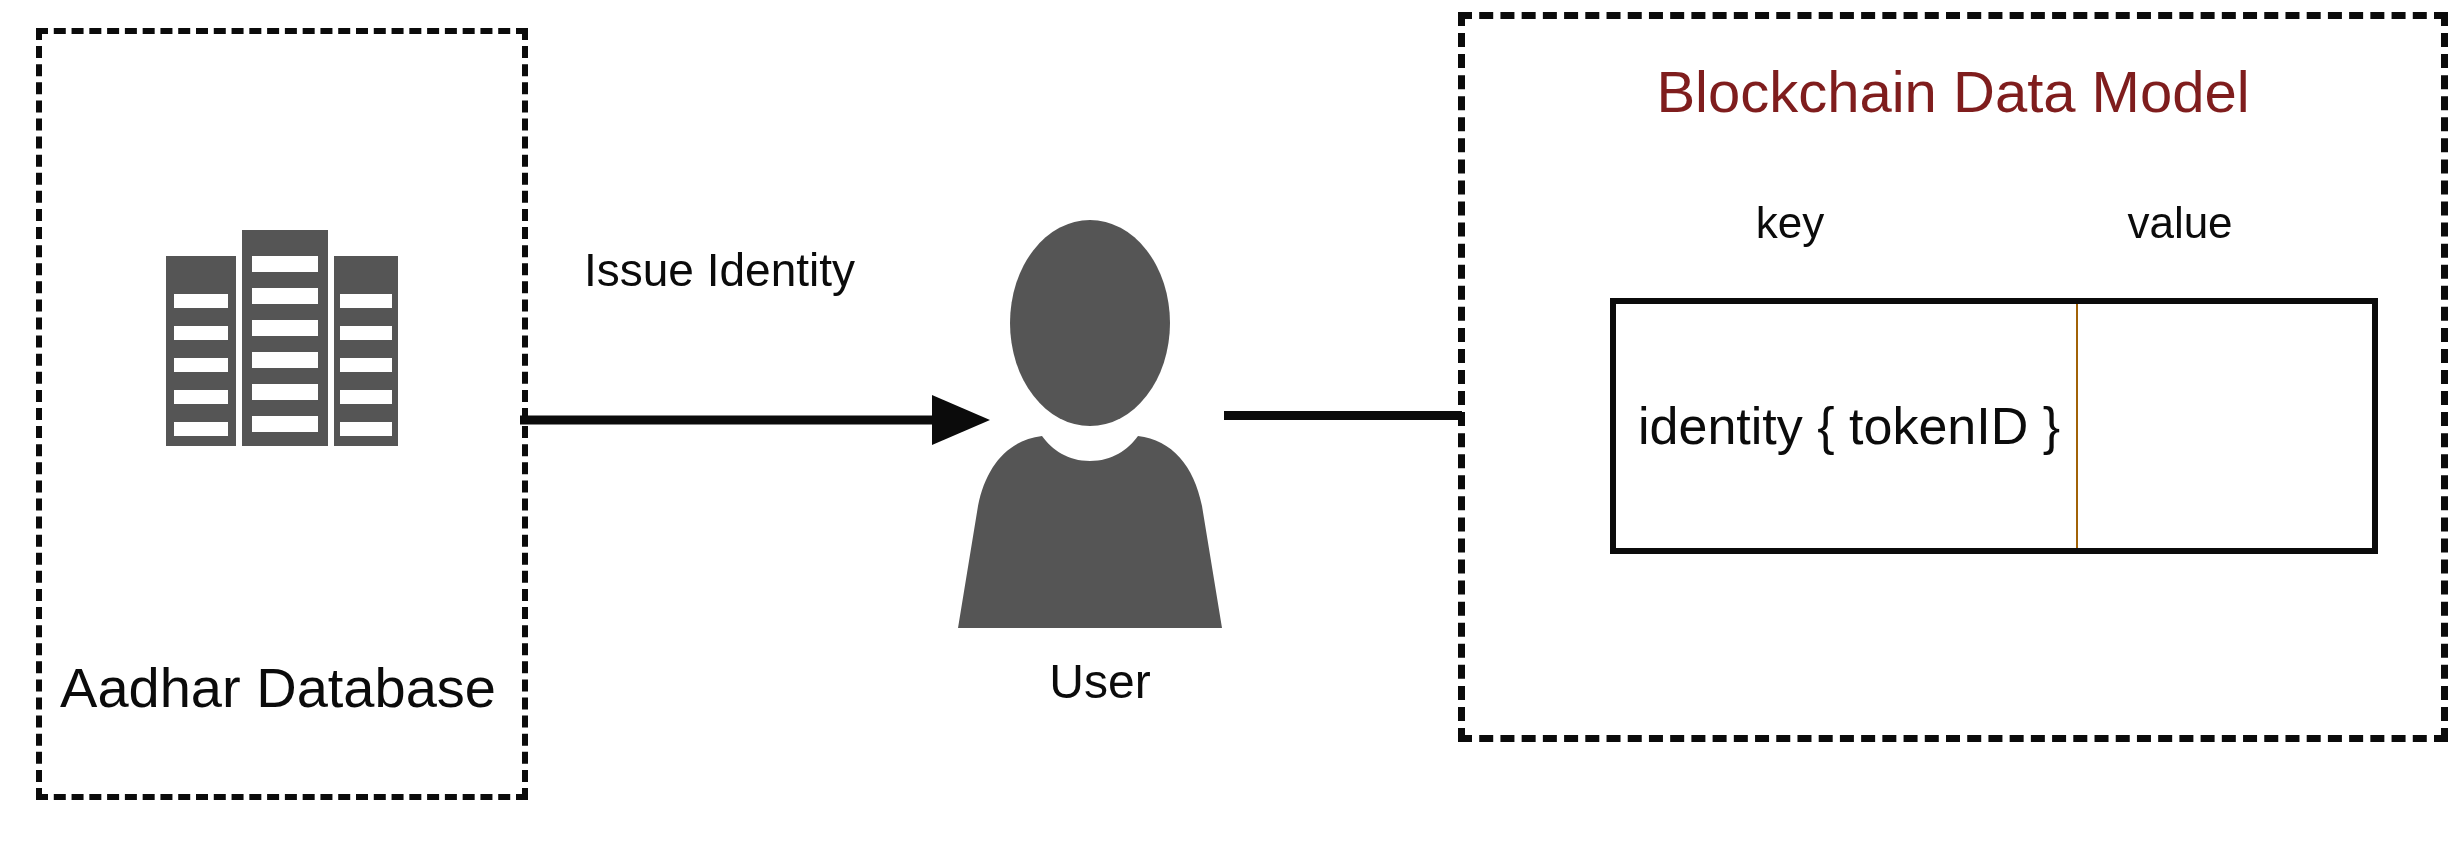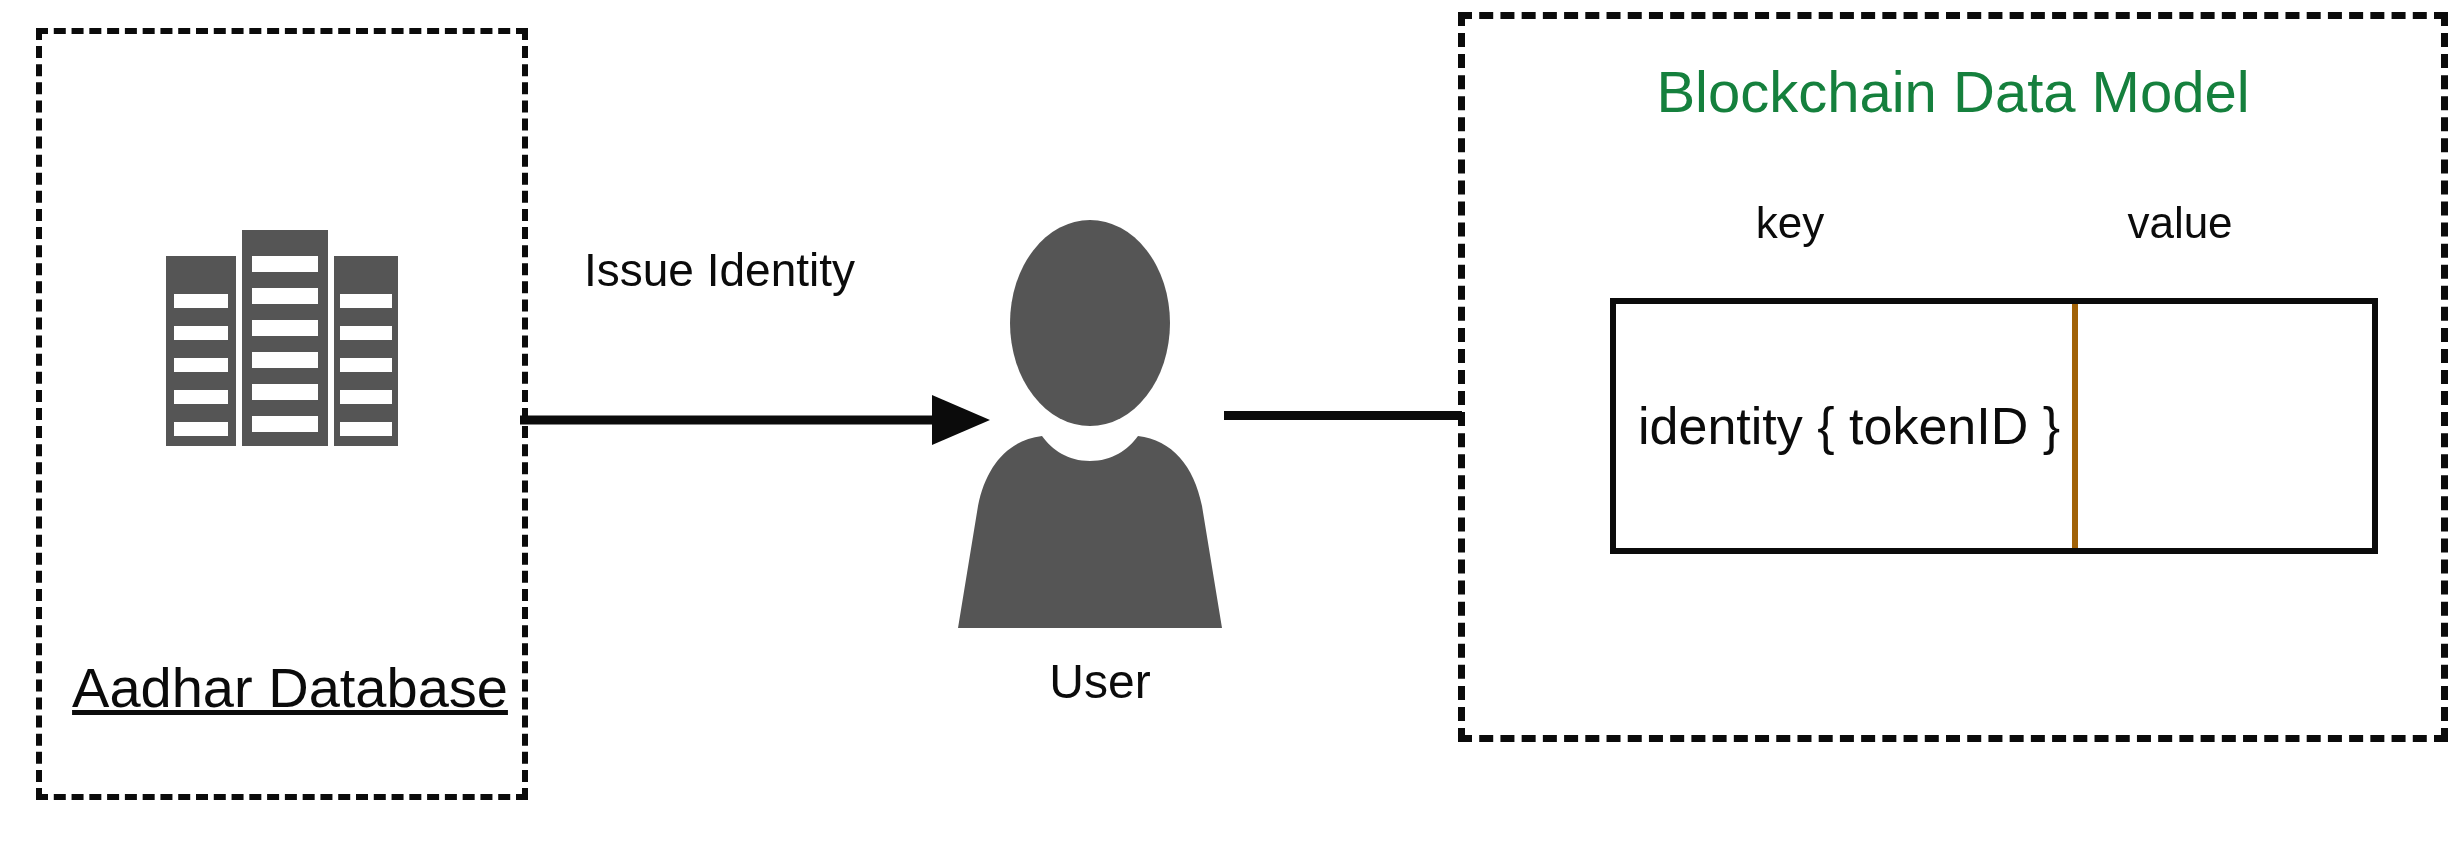--- a/index.html
+++ b/index.html
@@ -53,26 +53,25 @@
   }
 
   
   .label {
     position: absolute;
     color: #0b0b0b;
     white-space: nowrap;
     font-weight: 400;
   }
   .aadhar-label {
-    left: 44px;
+    left: 32px;
     top: 655px;
     width: 492px;
     text-align: center;
     font-size: 56px;
-    text-decoration: underline;
   }
   .user-label {
     left: 950px;
     top: 654px;
     width: 300px;
     text-align: center;
     font-size: 48px;
   }
   .issue-label {
     left: 584px;
@@ -119,21 +118,21 @@
     border: 7px dashed #0b0b0b;
     background: transparent;
   }
   .bc-title {
     position: absolute;
     left: 1458px;
     top: 58px;
     width: 990px;
     text-align: center;
     font-size: 58px;
-    color: #15803d;
+    color: #7f1d1d;
   }
   .col-head {
     position: absolute;
     top: 198px;
     font-size: 44px;
     color: #0b0b0b;
     text-align: center;
   }
   .col-head-key   { left: 1600px; width: 380px; }
   .col-head-value { left: 2020px; width: 320px; }
@@ -150,21 +149,21 @@
     display: flex;
   }
   .bc-cell {
     box-sizing: border-box;
     display: flex;
     align-items: center;
     height: 100%;
   }
   .bc-cell-key {
     width: 462px;
-    border-right: 6px solid #a16207;
+    border-right: 2px solid #a16207;
     padding-left: 22px;
     font-size: 52px;
     color: #0b0b0b;
     white-space: nowrap;
   }
   .bc-cell-value {
     flex: 1 1 auto;
     padding-left: 20px;
     font-size: 52px;
     color: #0b0b0b;

